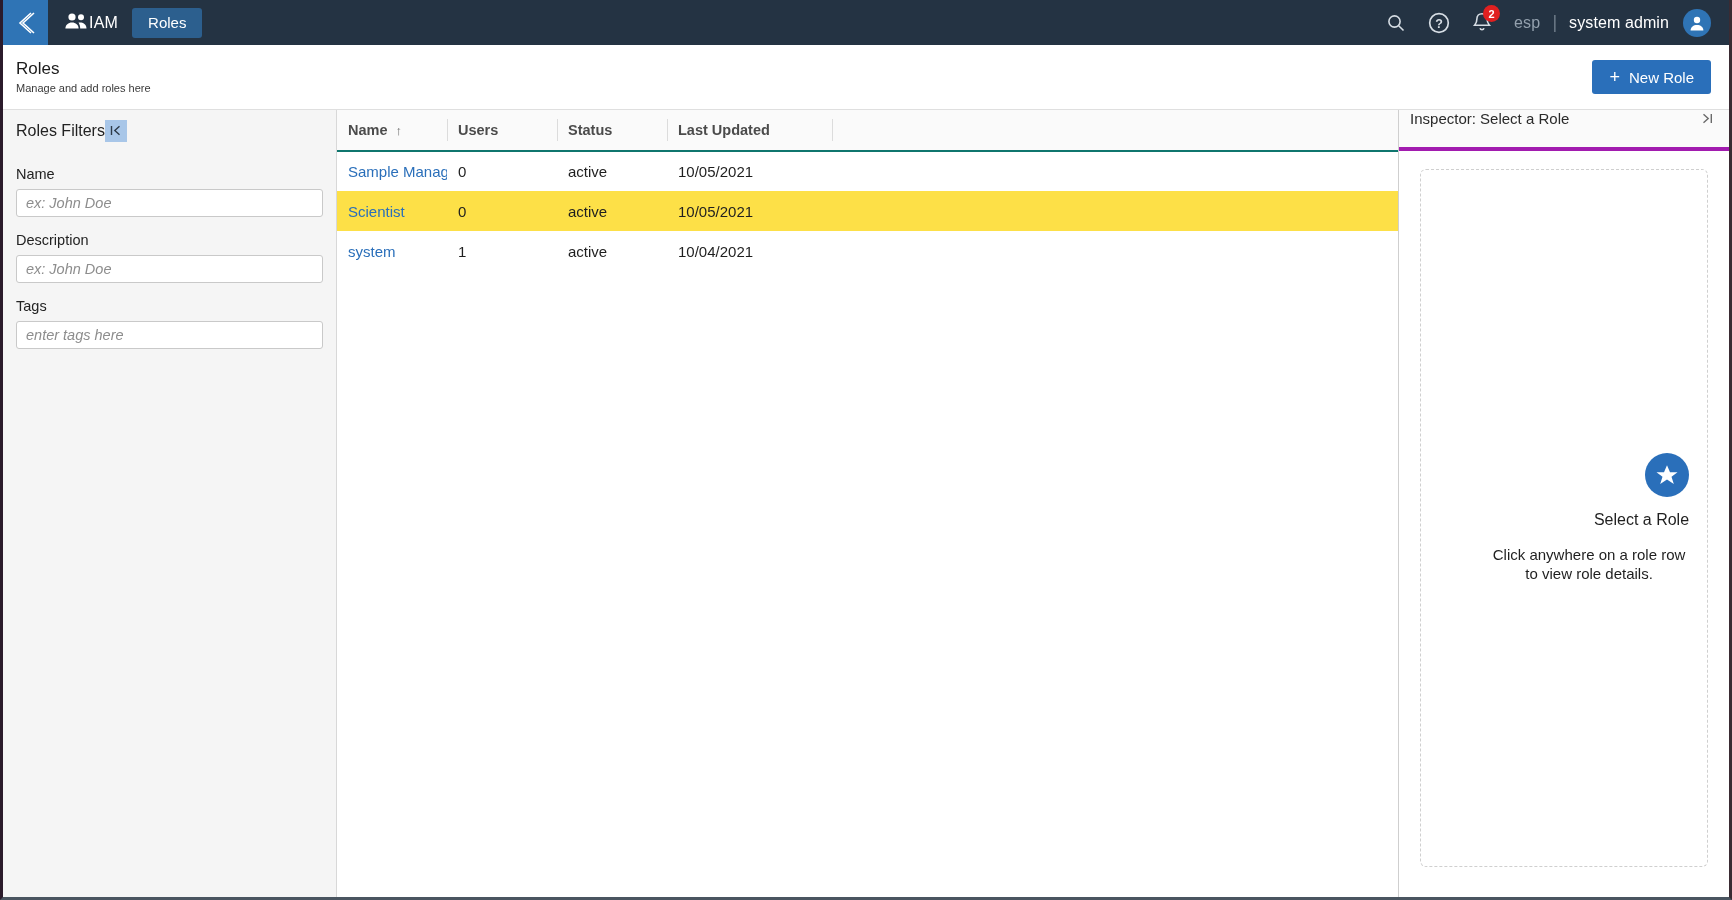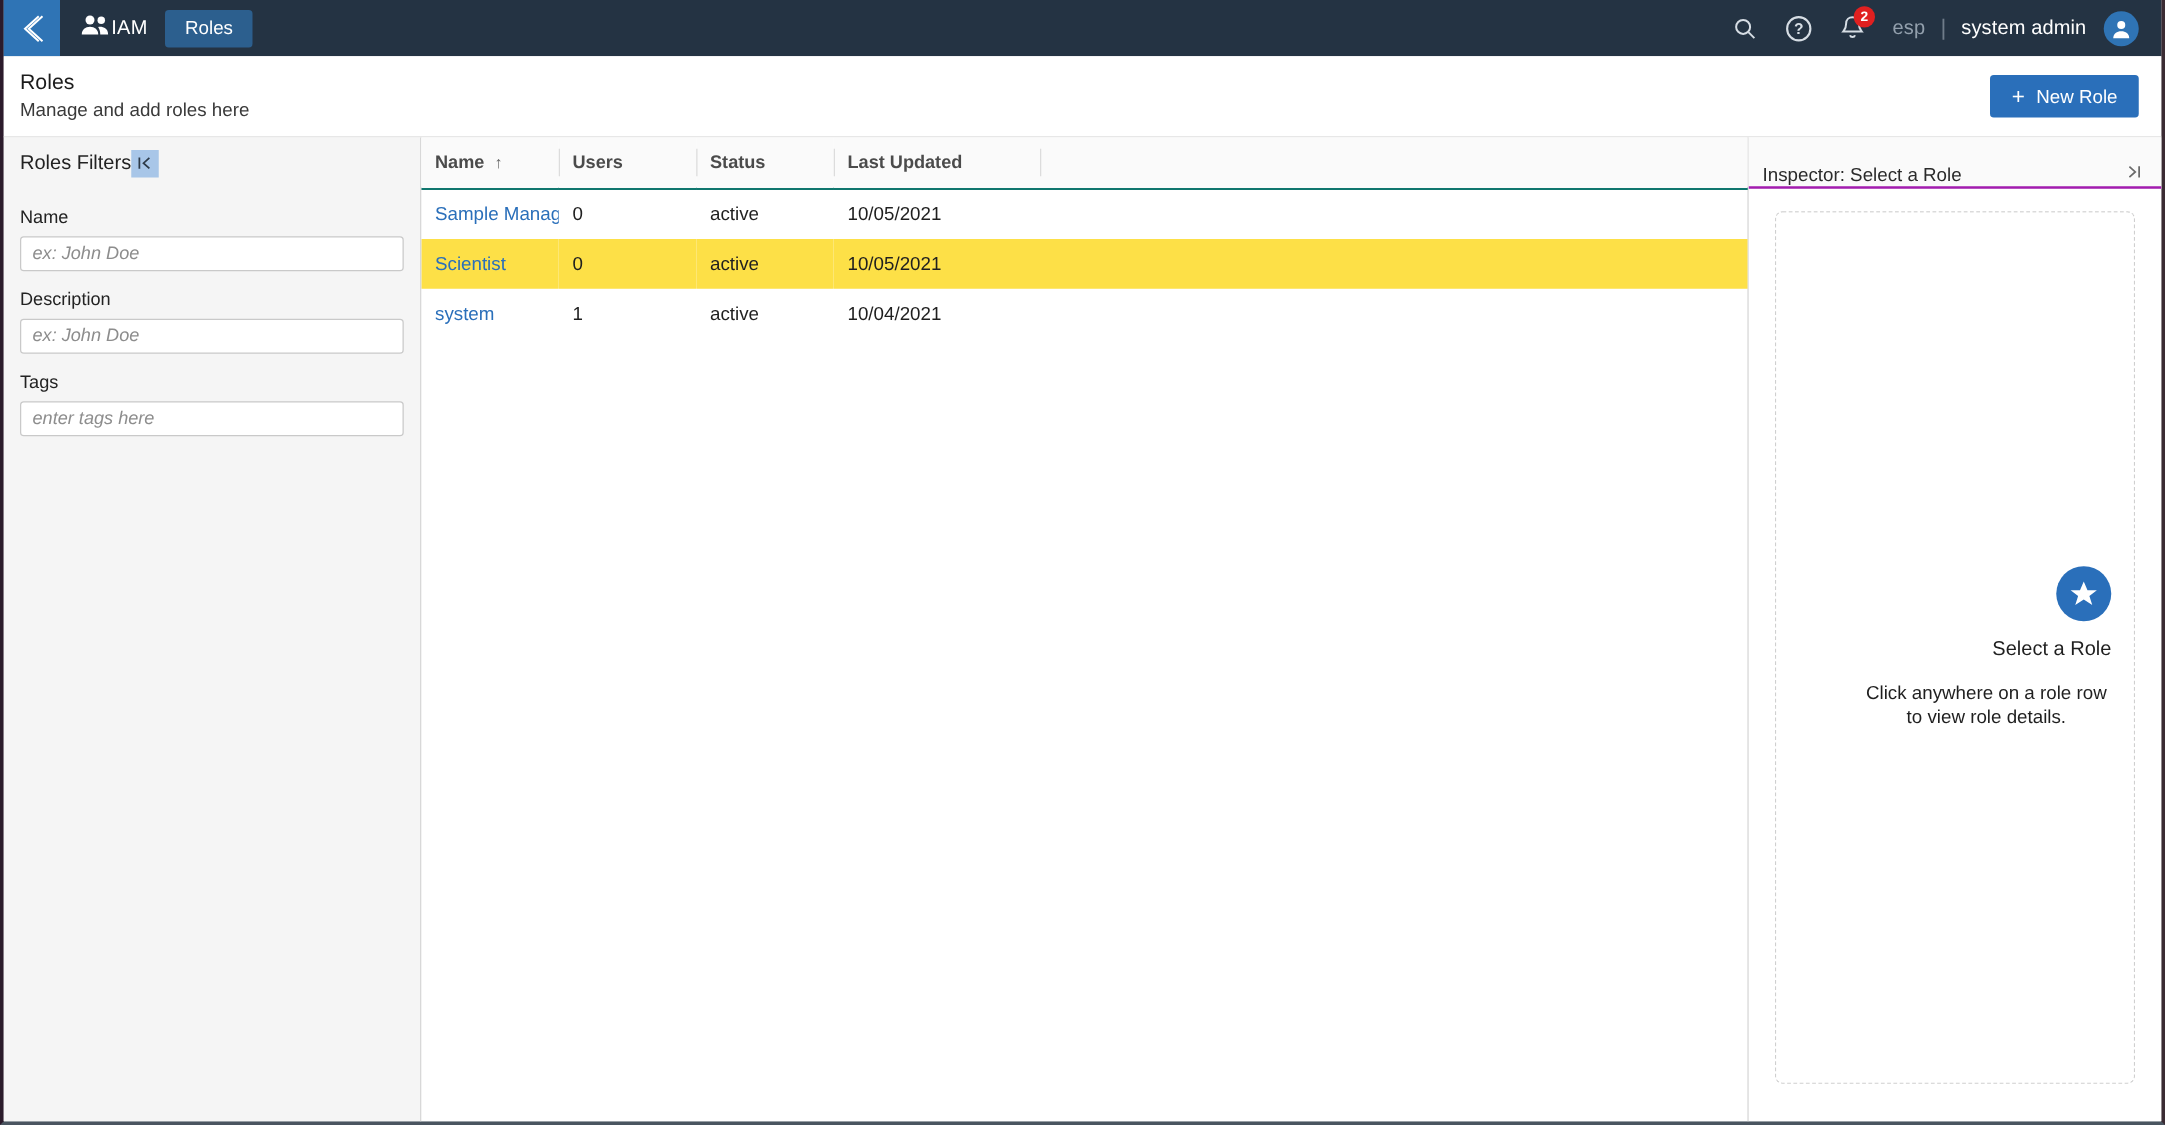--- a/index.html
+++ b/index.html
@@ -85,21 +85,21 @@
   
   .pagehead {
     flex: 0 0 65px;
     display: flex; align-items: center;
     padding: 0 18px 0 13px;
     border-bottom: 1px solid #dfdfdf;
     background: #fff;
   }
   .pagehead-text { flex: 1 1 auto; }
   .page-title { font-size: 17px; color: #1c1c1c; line-height: 1.35; }
-  .page-sub   { font-size: 15px; color: #3a3a3a; line-height: 1.4; }
+  .page-sub   { font-size: 11px; color: #3a3a3a; line-height: 1.4; }
   .btn-primary {
     background: #2a6fba;
     color: #ffffff;
     border: none;
     border-radius: 3px;
     height: 34px;
     padding: 0 17px;
     font-size: 15px;
     font-family: inherit;
     display: flex; align-items: center; gap: 9px;
@@ -212,22 +212,22 @@
   .inspector {
     flex: 0 0 330px;
     background: #ffffff;
     display: flex;
     flex-direction: column;
   }
   .inspector-head {
     height: 41px;
     flex: 0 0 41px;
     background: #fafafa;
-    border-bottom: 2px solid #a21caf;
-    display: flex; align-items: flex-end;
+    border-bottom: 4px solid #a21caf;
+    display: flex; align-items: flex-start;
     justify-content: space-between;
     padding: 0 12px 0 11px;
   }
   .inspector-title { font-size: 15px; color: #2a2a2a; }
   .expand-btn {
     color: #6a6a6a; font-size: 13px;
     cursor: pointer; letter-spacing: -1px;
     padding: 2px 3px;
   }
   .inspector-body {

